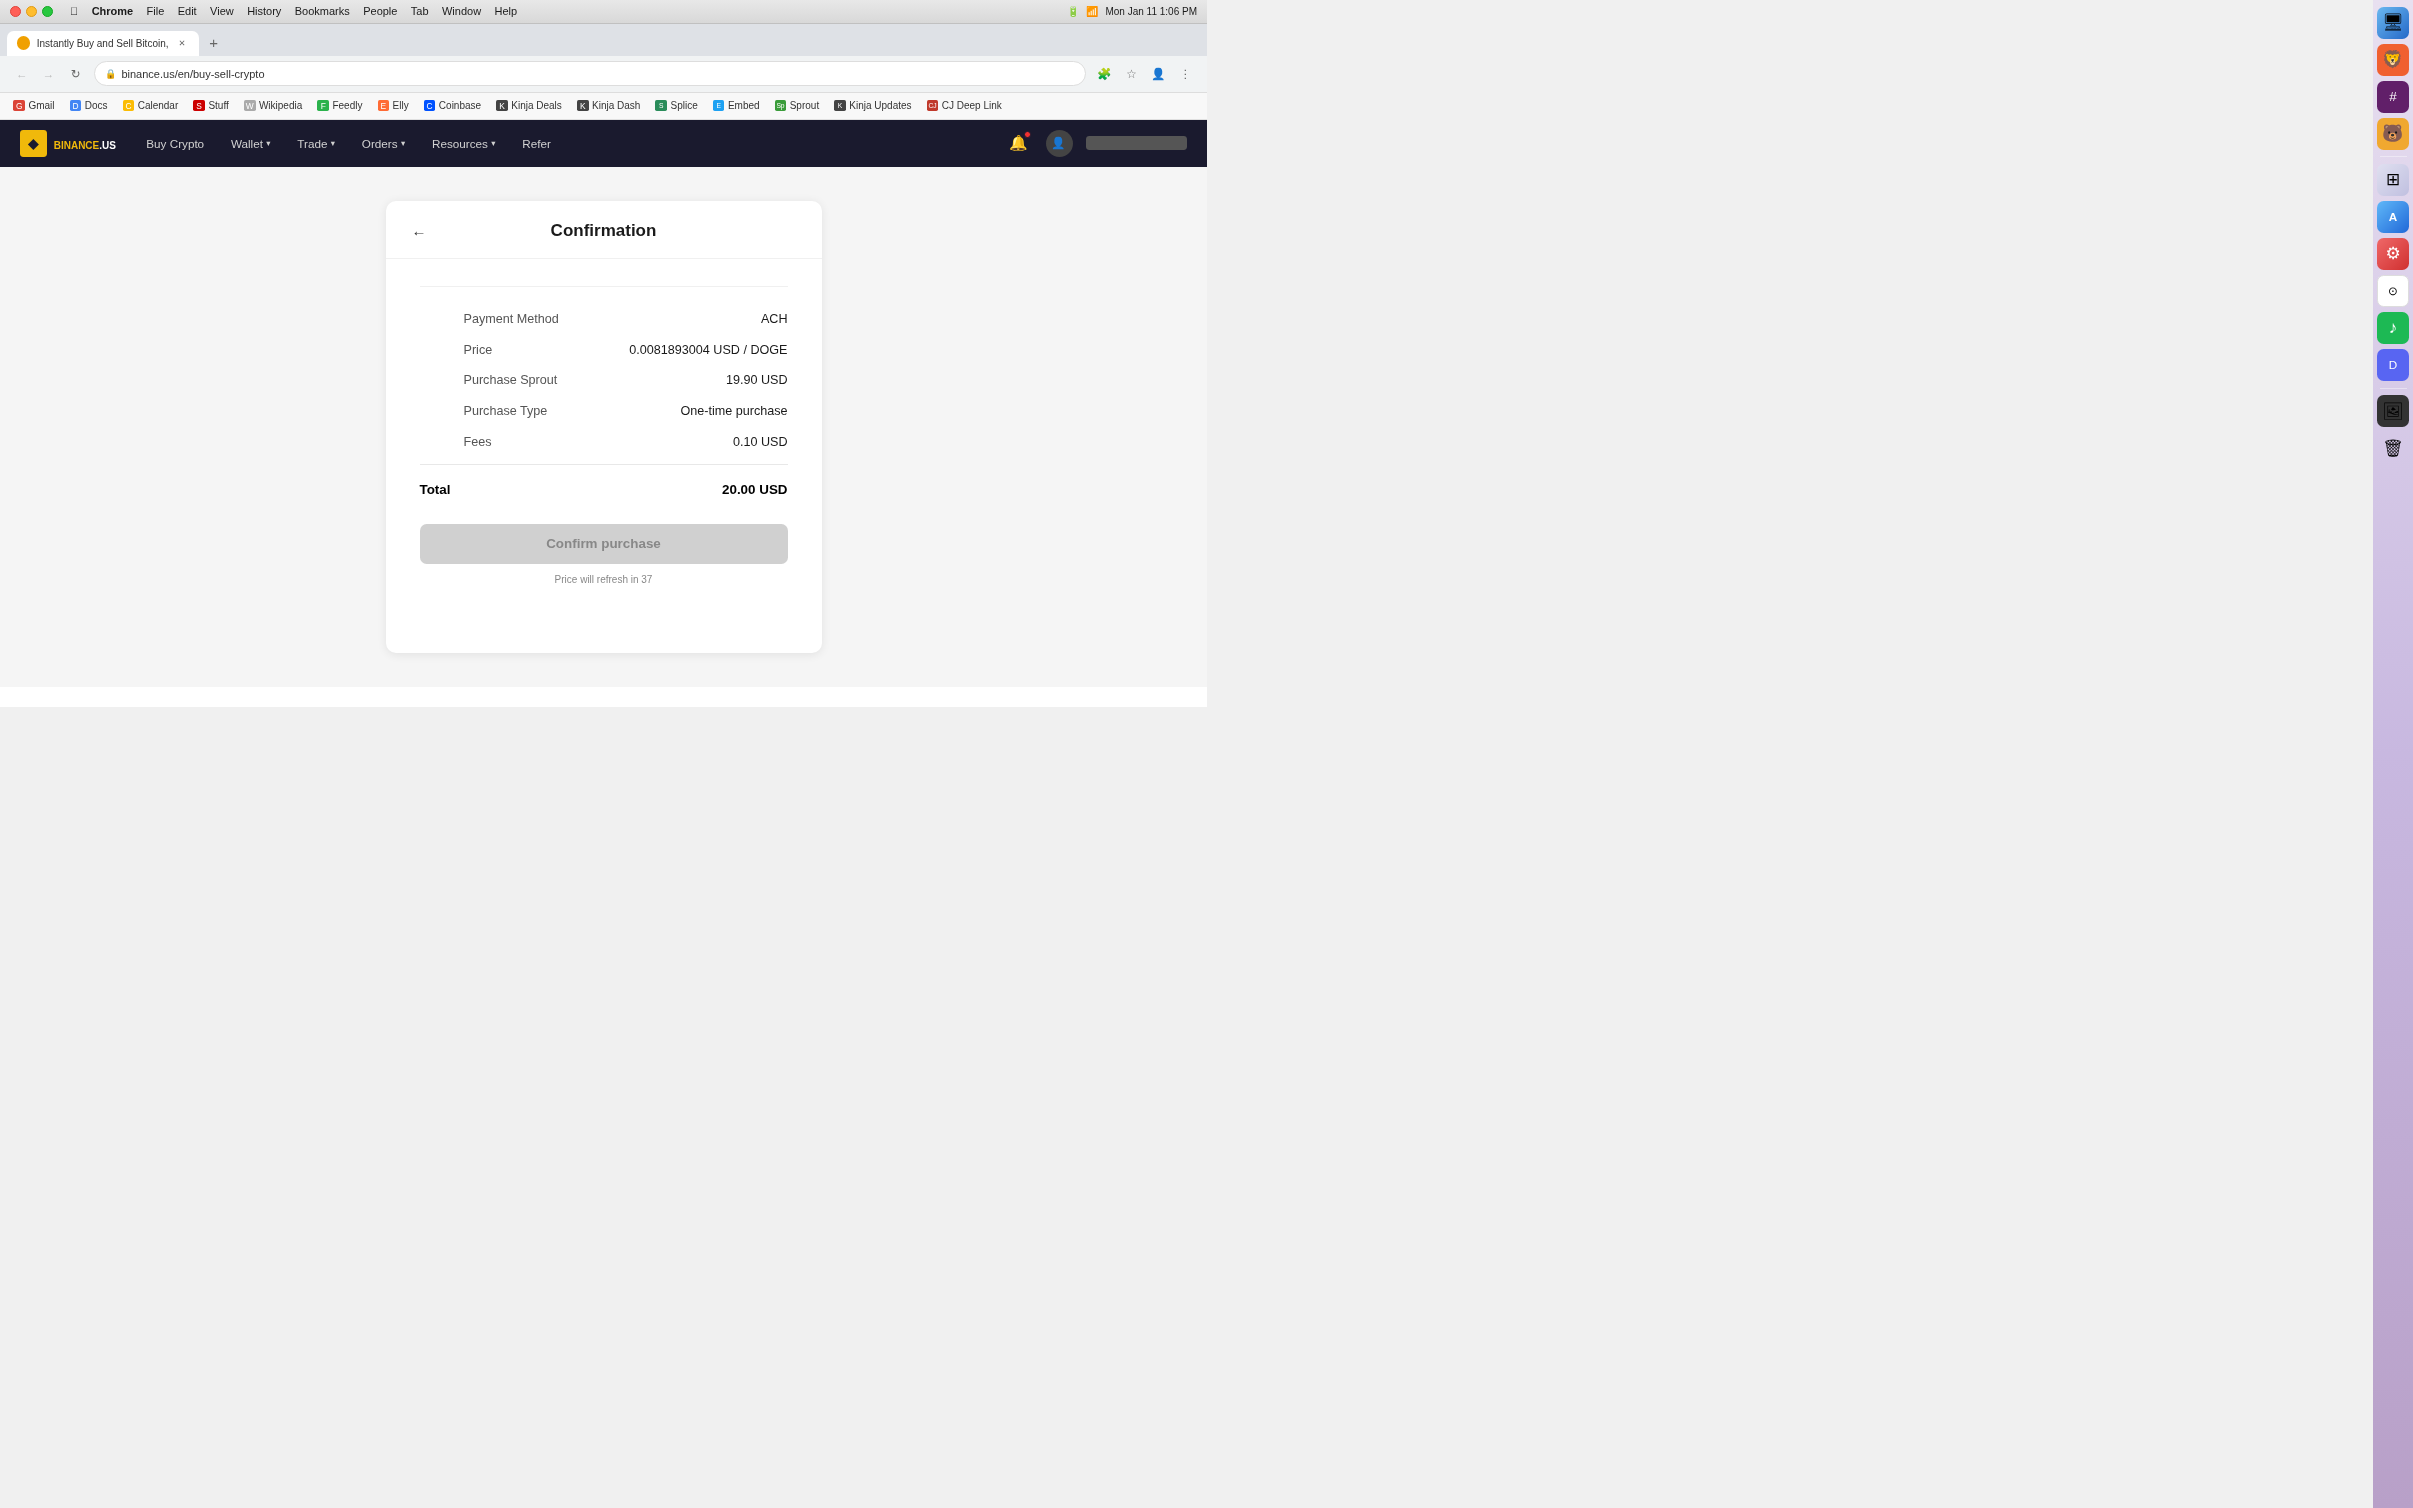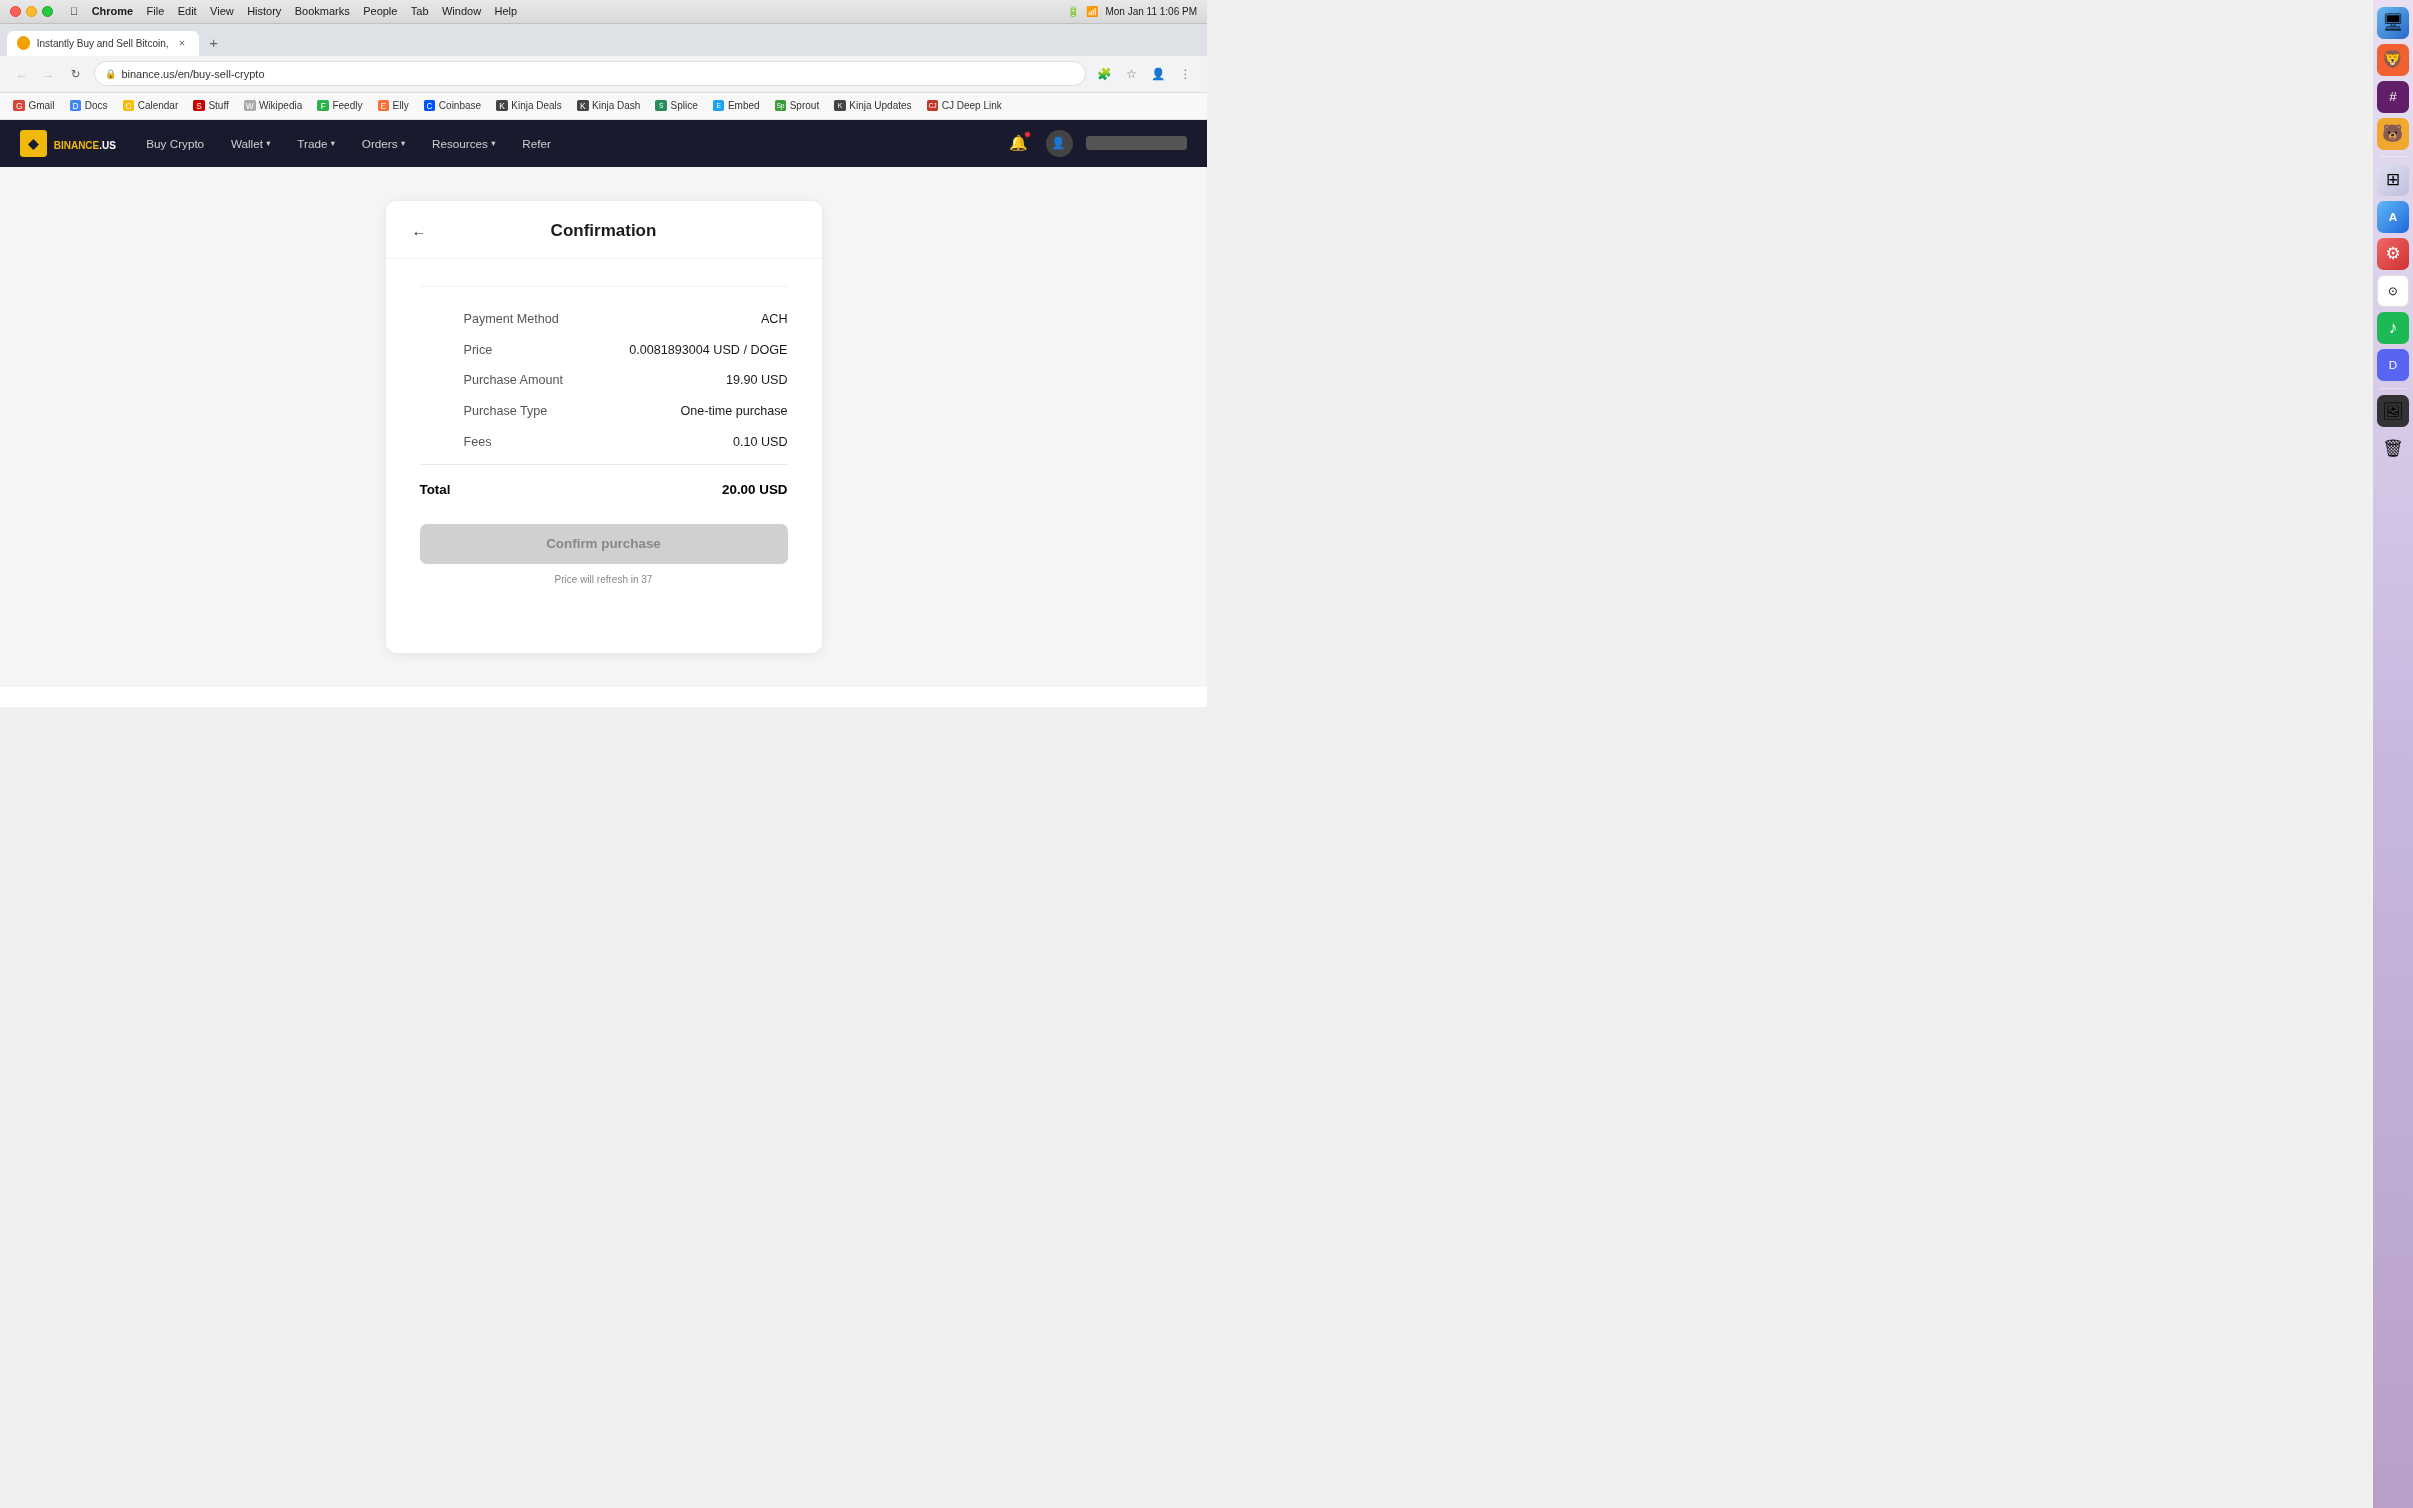--- a/index.html
+++ b/index.html
@@ -698,21 +698,21 @@
         <div class="details-section">
           <div class="detail-row">
             <span class="detail-label">Payment Method</span>
             <span class="detail-value">ACH</span>
           </div>
           <div class="detail-row">
             <span class="detail-label">Price</span>
             <span class="detail-value">0.0081893004 USD / DOGE</span>
           </div>
           <div class="detail-row">
-            <span class="detail-label">Purchase Amount</span>
+            <span class="detail-label">Purchase Sprout</span>
             <span class="detail-value">19.90 USD</span>
           </div>
           <div class="detail-row">
             <span class="detail-label">Purchase Type</span>
             <span class="detail-value">One-time purchase</span>
           </div>
           <div class="detail-row">
             <span class="detail-label">Fees</span>
             <span class="detail-value">0.10 USD</span>
           </div>

